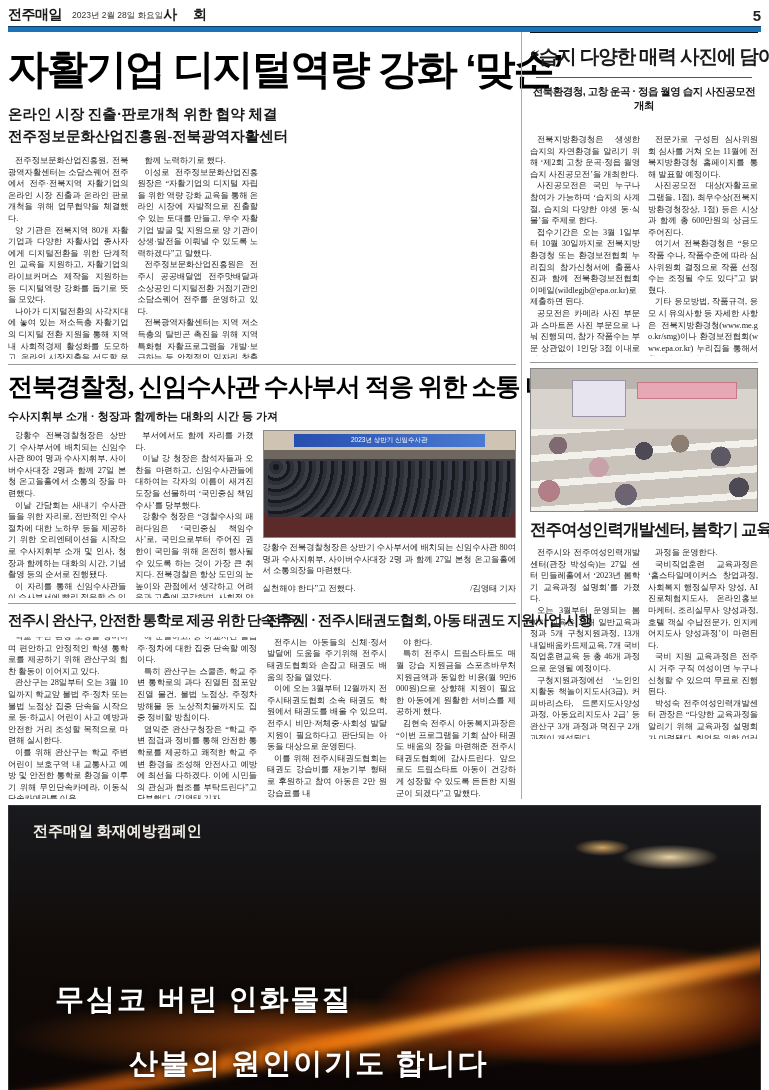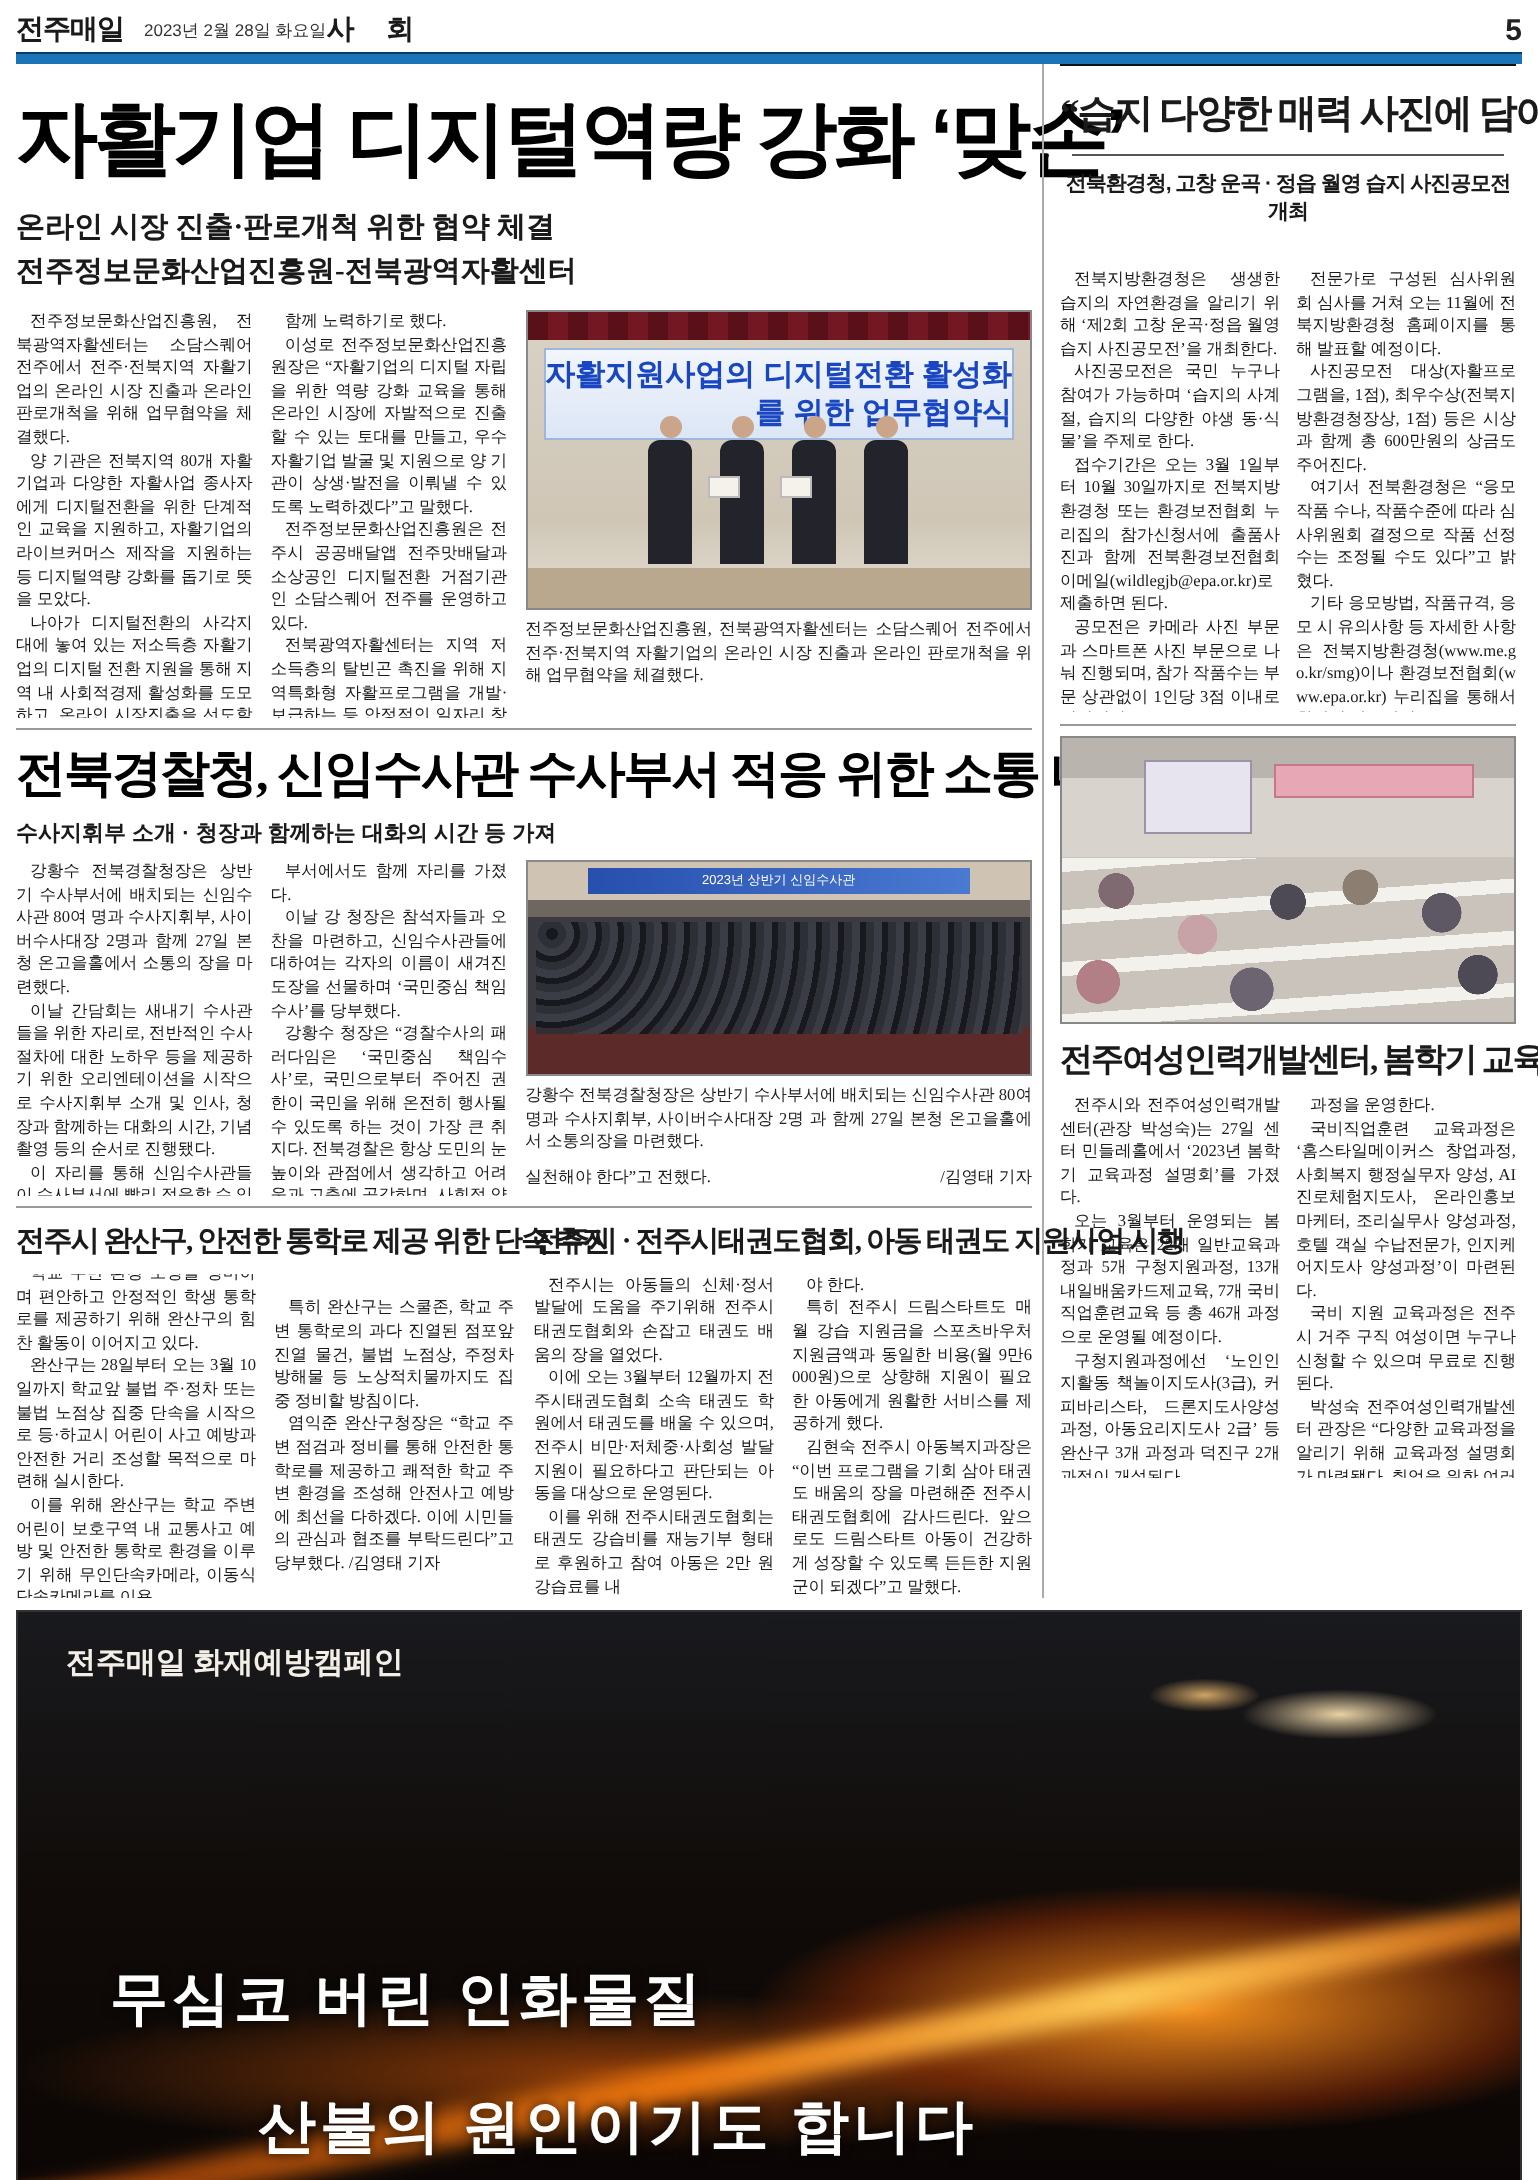--- a/index.html
+++ b/index.html
@@ -24,21 +24,21 @@
 
   
   .bodytext p { font-size:8.3px; line-height:11.6px; text-align:justify; text-indent:0.85em;
                 word-break:break-all; }
   .col { flex:1; min-width:0; }
 
   
   .main-headline { font-family:"Liberation Sans","DejaVu Sans",sans-serif; font-weight:900;
                    font-size:41px; letter-spacing:-2px; color:#000; margin:10px 0 6px; white-space:nowrap; }
   .main-subs { font-size:14.5px; font-weight:700; line-height:22px; margin-bottom:8px; }
-  .main-body { display:flex; gap:9px; height:204px; overflow:hidden; }
+  .main-body { display:flex; gap:9px; height:204px; overflow:hidden;flex-direction:column; }
   .main-body .txtcols { display:flex; gap:9px; width:250px; }
   .main-photo-wrap { width:258px; }
 
   .photo-frame { border:1px solid #888; overflow:hidden; position:relative; }
   .caption { font-size:8.3px; line-height:11.5px; text-align:justify; color:#222; margin-top:4px; }
 
   
   .photo-mou { height:150px; background:linear-gradient(180deg,#d9d2c6 0%,#cfc6b6 70%,#e4ded2 100%); }
   .mou-curtain { height:14px; background:repeating-linear-gradient(90deg,#5a1019 0 10px,#731722 10px 20px); }
   .mou-banner { margin:4px 8px 0; background:linear-gradient(180deg,#f2f5fb,#dbe6f6); border:1px solid #9db6dd;
@@ -214,20 +214,21 @@
       <div class="bottom-row">
         <div class="bottom-art">
           <div class="bottom-headline">전주시 완산구, 안전한 통학로 제공 위한 단속 추진</div>
           <div class="bottom-cols bodytext">
             <div class="col">
                 <p>학교 주변 환경 조성을 정비하며 편안하고 안정적인 학생 통학로를 제공하기 위해 완산구의 힘찬 활동이 이어지고 있다.</p>
                 <p>완산구는 28일부터 오는 3월 10일까지 학교앞 불법 주·정차 또는 불법 노점상 집중 단속을 시작으로 등·하교시 어린이 사고 예방과 안전한 거리 조성할 목적으로 마련해 실시한다.</p>
                 <p>이를 위해 완산구는 학교 주변 어린이 보호구역 내 교통사고 예방 및 안전한 통학로 환경을 이루기 위해 무인단속카메라, 이동식단속카메라를 이용</p>
               </div>
             <div class="col">
+                <p>해 순찰하고, 등·하교시간 불법주·정차에 대한 집중 단속할 예정이다.</p>
                 <p>특히 완산구는 스쿨존, 학교 주변 통학로의 과다 진열된 점포앞 진열 물건, 불법 노점상, 주정차 방해물 등 노상적치물까지도 집중 정비할 방침이다.</p>
                 <p>염익준 완산구청장은 “학교 주변 점검과 정비를 통해 안전한 통학로를 제공하고 쾌적한 학교 주변 환경을 조성해 안전사고 예방에 최선을 다하겠다. 이에 시민들의 관심과 협조를 부탁드린다”고 당부했다.  /김영태 기자</p>
               </div>
           </div>
         </div>
         <div class="bottom-art">
           <div class="bottom-headline">전주시 · 전주시태권도협회, 아동 태권도 지원사업 시행</div>
           <div class="bottom-cols bodytext">
             <div class="col">
                 <p>전주시는 아동들의 신체·정서 발달에 도움을 주기위해 전주시태권도협회와 손잡고 태권도 배움의 장을 열었다.</p>

